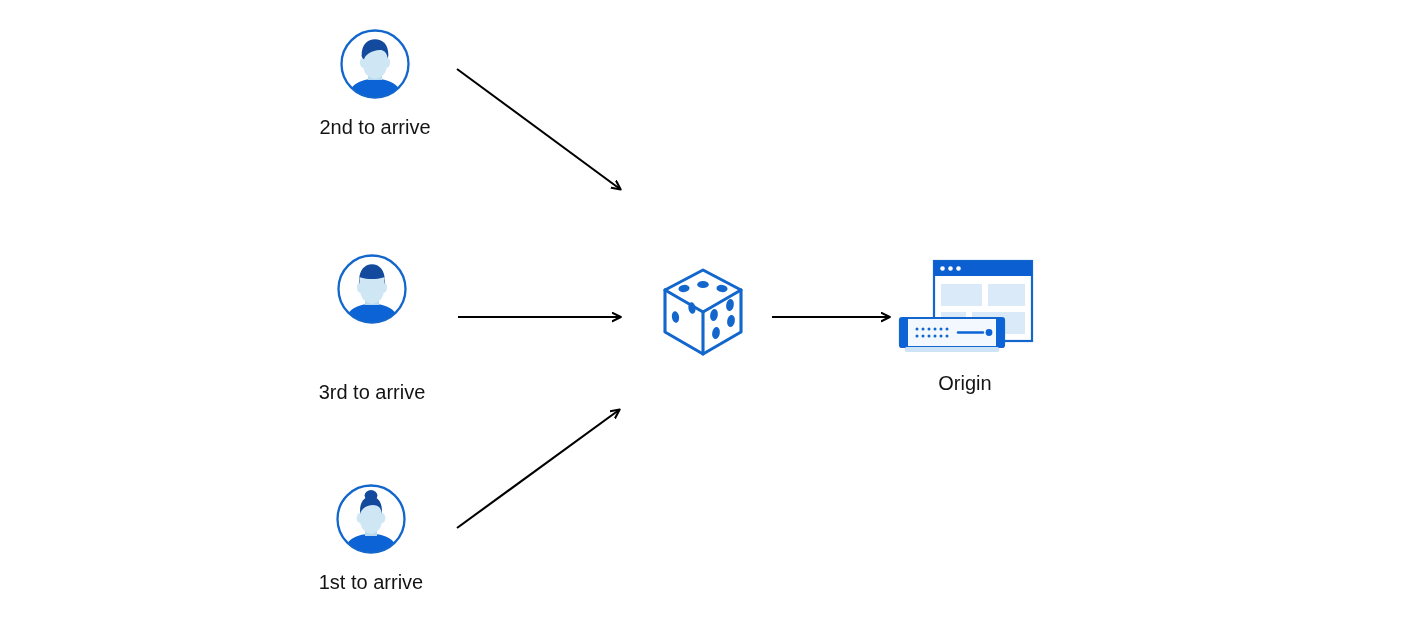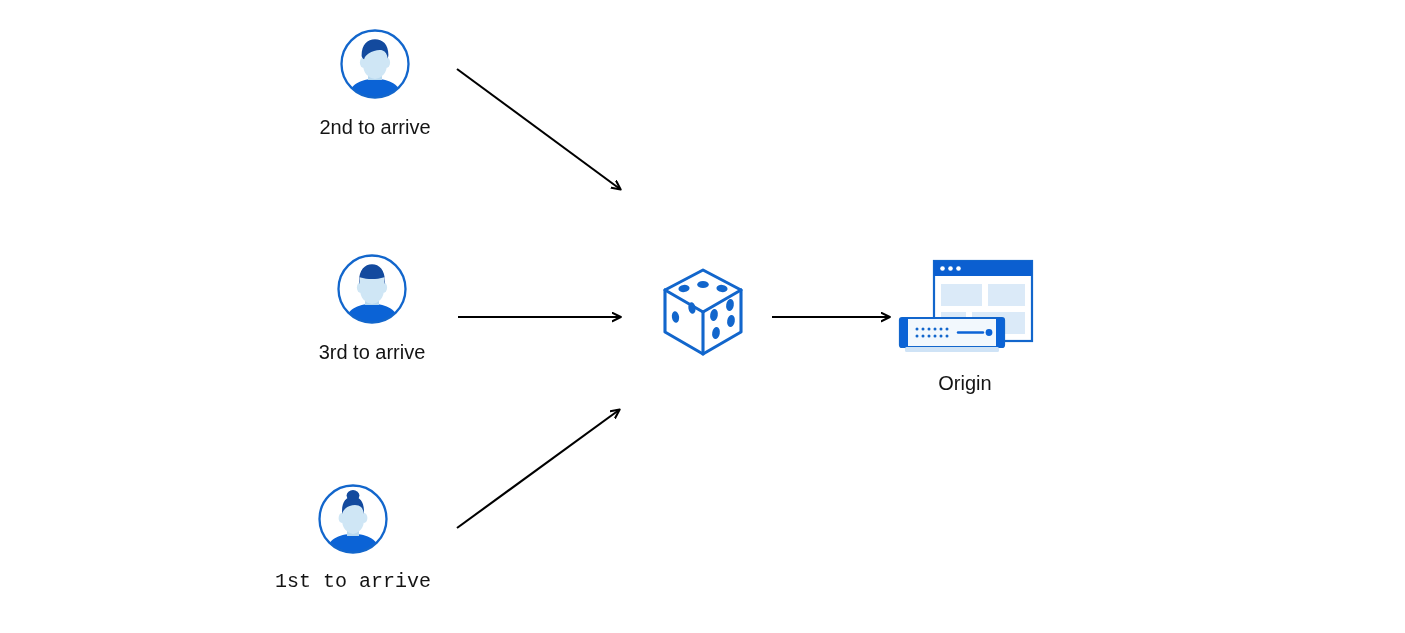--- a/index.html
+++ b/index.html
@@ -36,22 +36,22 @@
     color: #141414;
     white-space: nowrap;
     text-align: left;
   }
   .icon-box {
     display: block;
     line-height: 0;
   }
   
   #client-2nd  { left: 305px; top: 26px;  width: 140px; }
-  #client-3rd  { left: 302px; top: 251px; width: 140px; }
-  #client-1st  { left: 283px; top: 481px; width: 140px; font-family: Liberation Mono, monospace; }
+  #client-3rd  { left: 302px; top: 251px; width: 140px; gap: 40px; }
+  #client-1st  { left: 301px; top: 481px; width: 140px; }
   #randomizer  { left: 655px; top: 266px; width: 95px; }
   #origin      { left: 892px; top: 255px; width: 146px; }
   #origin .node-label { margin-top: 10px; }
   .arrow-layer {
     position: absolute;
     left: 0;
     top: 0;
     pointer-events: none;
   }
 </style>

